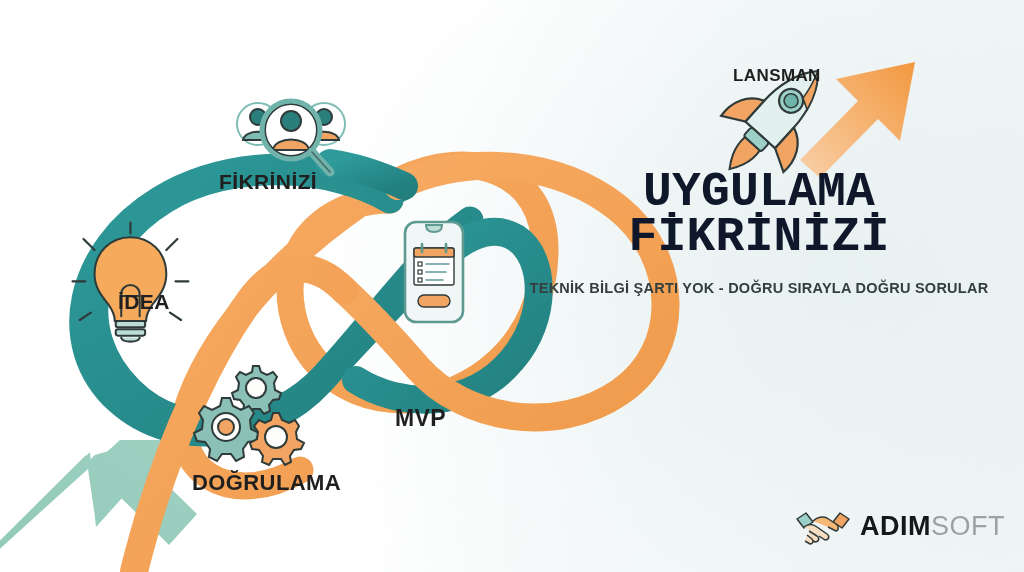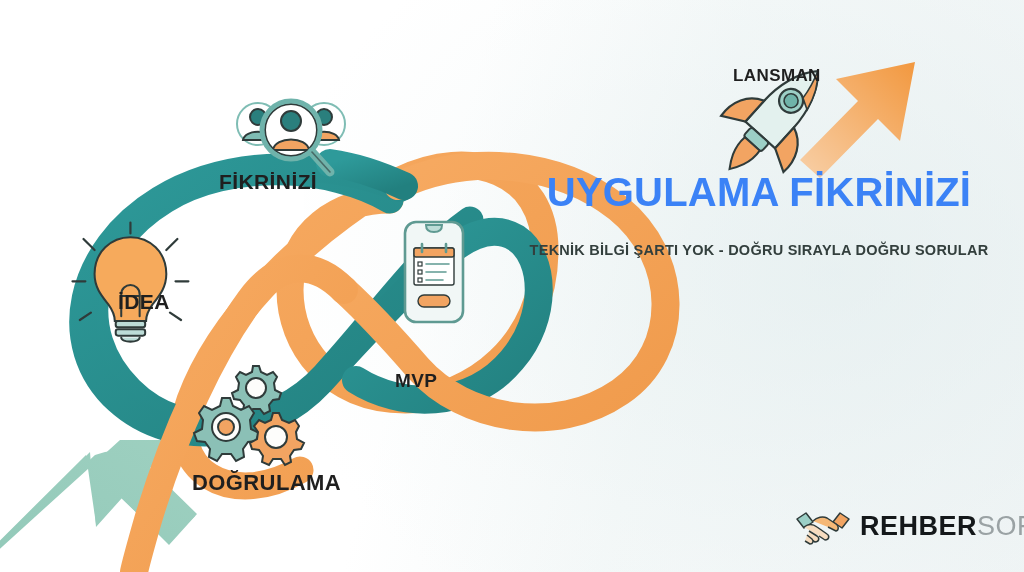--- a/index.html
+++ b/index.html
@@ -26,35 +26,35 @@
   
   .lbl{
     position:absolute;
     font-weight:bold;
     color:#1f1f1f;
     letter-spacing:.4px;
     white-space:nowrap;
   }
   #label-idea{left:118px;top:290px;font-size:21px;}
   #label-dogrulama{left:219px;top:170px;font-size:21px;}
-  #label-mvp{left:395px;top:370px;font-size:19px;}
+  #label-mvp{left:395px;top:405px;font-size:23px;}
   #label-gelistirme{left:192px;top:470px;font-size:22px;}
   #label-lansman{left:733px;top:66px;font-size:17px;}
 
   
   #headline{
     position:absolute;left:524px;top:170px;width:470px;text-align:center;
   }
   .hl-line{
     display:block;
-    font-size:40px;line-height:45px;font-weight:bold;
-    color:#3b82f6;letter-spacing:.2px;
+    font-size:48px;line-height:45px;font-weight:bold;
+    color:#0f172a;letter-spacing:.2px;font-family:Liberation Mono, monospace;
   }
   #subtitle{
-    display:block;margin-top:27px;
+    display:block;margin-top:20px;
     font-size:14.5px;font-weight:bold;letter-spacing:.25px;
     color:#333f3d;
   }
 
   
   #logo{position:absolute;left:795px;top:505px;display:flex;align-items:center;gap:9px;}
   #logo-wordmark{font-size:27px;font-weight:bold;letter-spacing:.5px;line-height:1;}
   .w-dark{color:#14181a;}
   .w-light{color:#9aa2a4;font-weight:normal;}
 </style>
@@ -248,16 +248,16 @@
     <svg width="56" height="42" viewBox="0 0 56 42">
       <g stroke="#2f3b3a" stroke-width="1.5" fill="none" stroke-linejoin="round">
         <path d="M 2 14 L 11 8 L 18 17 L 9 23 Z" fill="#9ccfc6"></path>
         <path d="M 54 14 L 45 8 L 38 17 L 47 23 Z" fill="#f2a462"></path>
         <path d="M 18 16 C 22 12, 28 11, 32 13 L 41 19 C 44 21, 44 25, 41 26 L 33 22" fill="#f5b877"></path>
         <path d="M 9 22 C 13 19, 18 19, 22 22 L 32 29 C 35 31, 34 35, 30 35 L 24 31" fill="#f6dcc0"></path>
         <path d="M 14 26 L 22 31 C 25 33, 24 37, 20 37 L 13 33" fill="#f6dcc0"></path>
         <path d="M 12 30 L 17 34 C 19 36, 18 39, 15 39 L 10 36" fill="#f6dcc0"></path>
       </g>
     </svg>
-    <div id="logo-wordmark"><span class="w-dark">REHBER</span><span class="w-light">SOFT</span></div>
+    <div id="logo-wordmark"><span class="w-dark">ADIM</span><span class="w-light">SOFT</span></div>
   </div>
 
 </div>
 
 </body></html>

